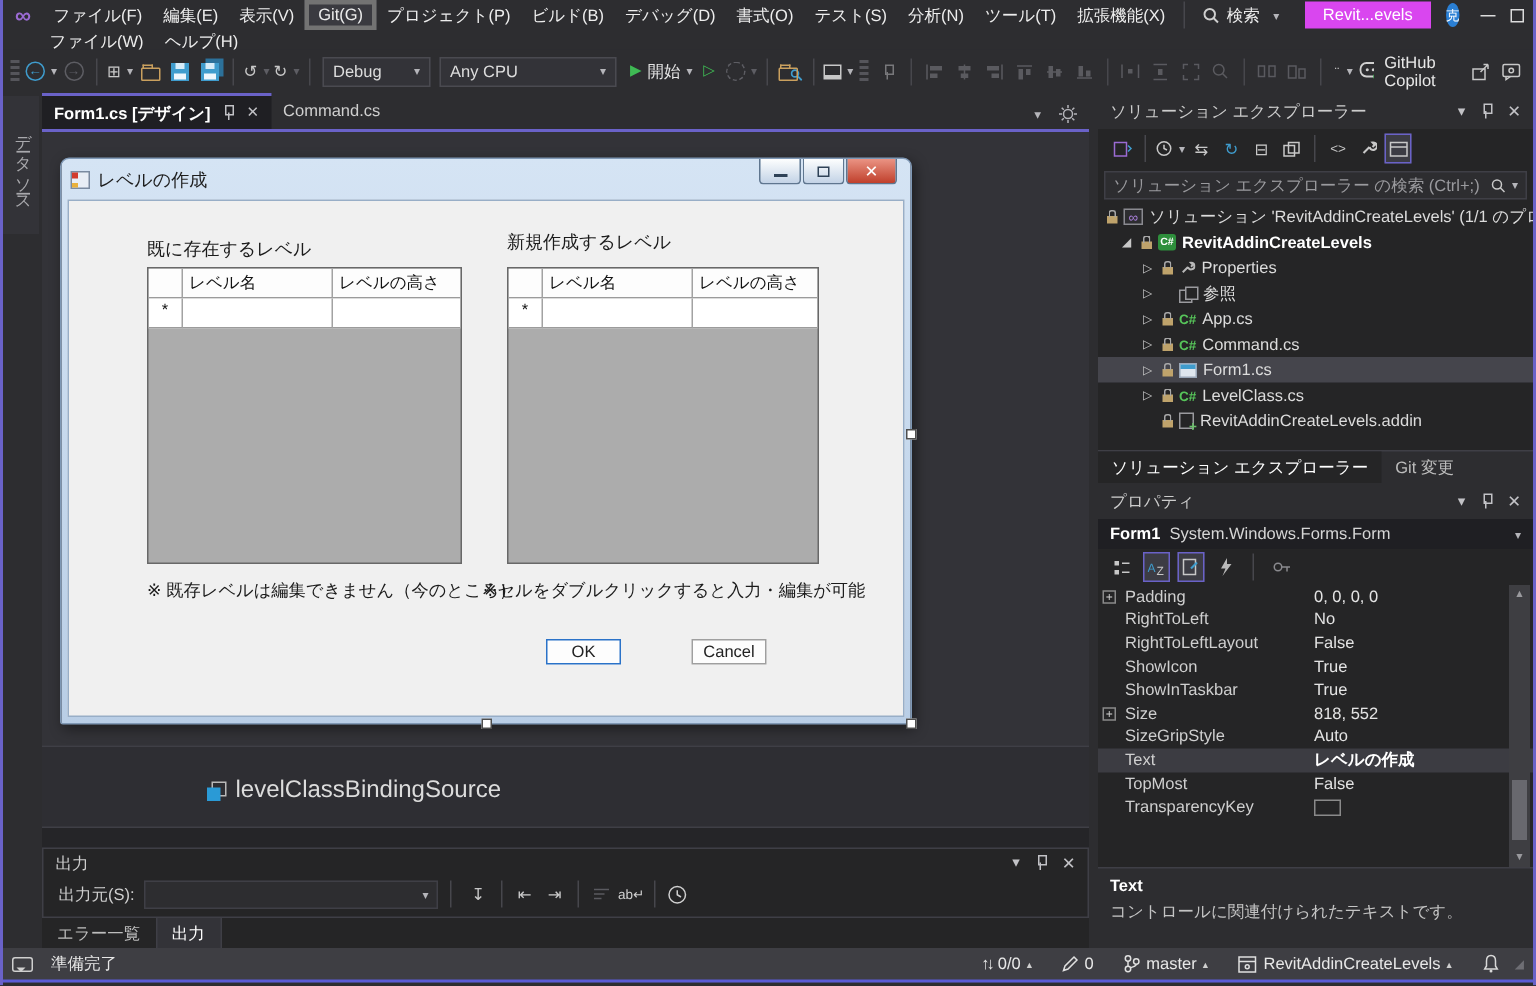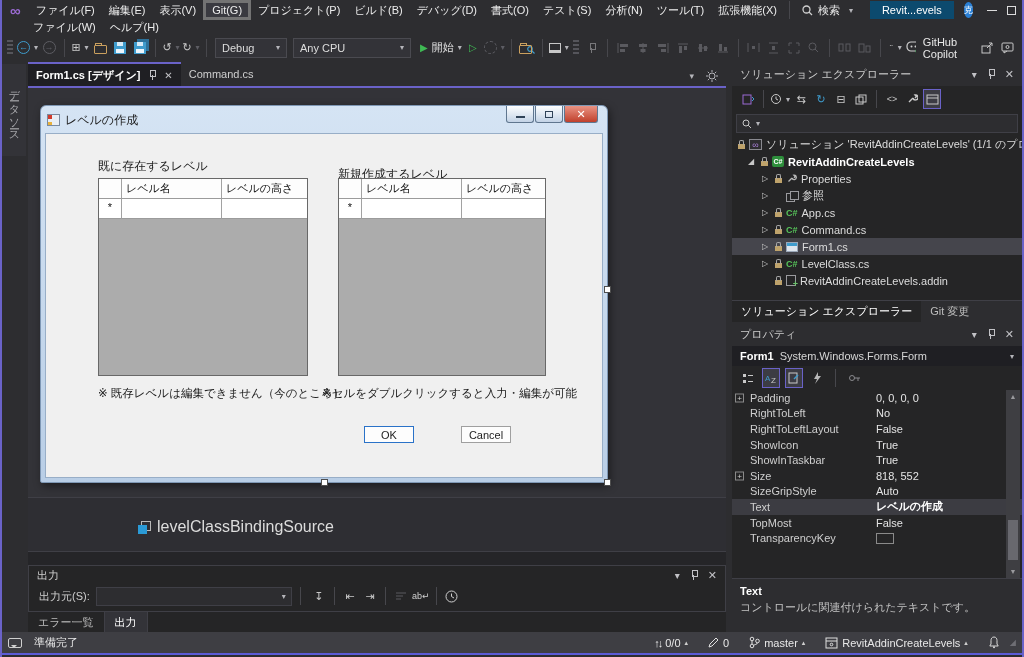--- a/index.html
+++ b/index.html
@@ -11,21 +11,21 @@
 .caret{font-size:8px;color:#b5b5ba;margin-left:4px}
 .dimc{color:#5d5d63}
 
 .wb{position:absolute;background:#6a62c8;z-index:60}
 
 #titlebar{position:absolute;left:0;top:0;width:1024px;height:33px;background:#2d2d30}
 .menurow{display:flex;align-items:center;height:18px}
 .menuitem{padding:2px 7px;color:#ededed;white-space:nowrap;cursor:default}
 .menuitem.boxed{border:3px solid #737373;background:#3a3a40;padding:1px 6px}
 .vslogo{color:#9b6bd3;font-size:15px;font-weight:bold;margin:0 8px 0 10px}
-.chip{background:#0c4a6e;color:#fff;padding:3px 12px;margin:0 10px;white-space:nowrap}
+.chip{background:#d946ef;color:#fff;padding:3px 12px;margin:0 10px;white-space:nowrap}
 .avatar{width:16px;height:16px;border-radius:50%;background:#2a7fd4;color:#fff;font-size:9px;display:flex;align-items:center;justify-content:center}
 .winbtn{width:30px;height:22px;display:flex;align-items:center;justify-content:center;color:#dcdcdc}
 .glyph-min{width:10px;height:1px;background:#dcdcdc}
 .glyph-max{width:9px;height:9px;border:1px solid #dcdcdc}
 
 #toolbar{position:absolute;left:0;top:33px;width:1024px;height:29px;background:#2d2d30;display:flex;align-items:center;padding-left:4px}
 .tbtn{display:inline-flex;align-items:center;justify-content:center;min-width:18px;height:20px;margin:0 1px;color:#c8c8c8;flex:none}
 .grip{width:6px;height:16px;margin:0 3px;background:repeating-linear-gradient(#55555b 0 2px,transparent 2px 4px);flex:none}
 .circ{width:13px;height:13px;border:1.5px solid #3f9ccd;border-radius:50%;display:flex;align-items:center;justify-content:center;color:#3f9ccd;font-size:9px;line-height:1}
 .circ.dim{border-color:#5d5d63;color:#5d5d63}
@@ -398,21 +398,21 @@
               <span class="mingl"></span>
             </span>
           <span class="fbtn">
               <span class="maxgl"></span>
             </span>
           <span class="fbtn close">✕</span>
         </span>
       </div>
       <div class="form-body">
         <span class="flabel" style="left:52px;top:24px">既に存在するレベル</span>
-        <span class="flabel" style="left:292px;top:32px">新規作成するレベル</span>
+        <span class="flabel" style="left:292px;top:19px">新規作成するレベル</span>
 
         <div class="dgv" style="left:52px;top:44px;width:210px;height:198px">
           <div class="dgv-line">
             <div class="dc h0"></div>
             <div class="dc h1">レベル名</div>
             <div class="dc h2">レベルの高さ</div>
           </div>
           <div class="dgv-line newrow">
             <div class="dc h0 star">*</div>
             <div class="dc h1"></div>
@@ -542,20 +542,21 @@
         </span>
       <span class="tbtn selbox">
           <svg width="13" height="11">
             <rect x="1" y="1" width="11" height="9" fill="none" stroke="#c8c8c8"></rect>
             <line x1="1" y1="4" x2="12" y2="4" stroke="#c8c8c8"></line>
           </svg>
         </span>
     </div>
 
     <div class="se-search">
+      <span style="flex:1;overflow:hidden;white-space:nowrap">ソリューション エクスプローラー の検索 (Ctrl+;)</span>
       <svg width="10" height="10">
           <circle cx="4" cy="4" r="3" fill="none" stroke="#c8c8c8"></circle>
           <line x1="6.2" y1="6.2" x2="9" y2="9" stroke="#c8c8c8"></line>
         </svg>
       <span class="caret">▾</span>
     </div>
 
     <div class="tree">
       <div class="trow">
         <span class="lk"></span>

